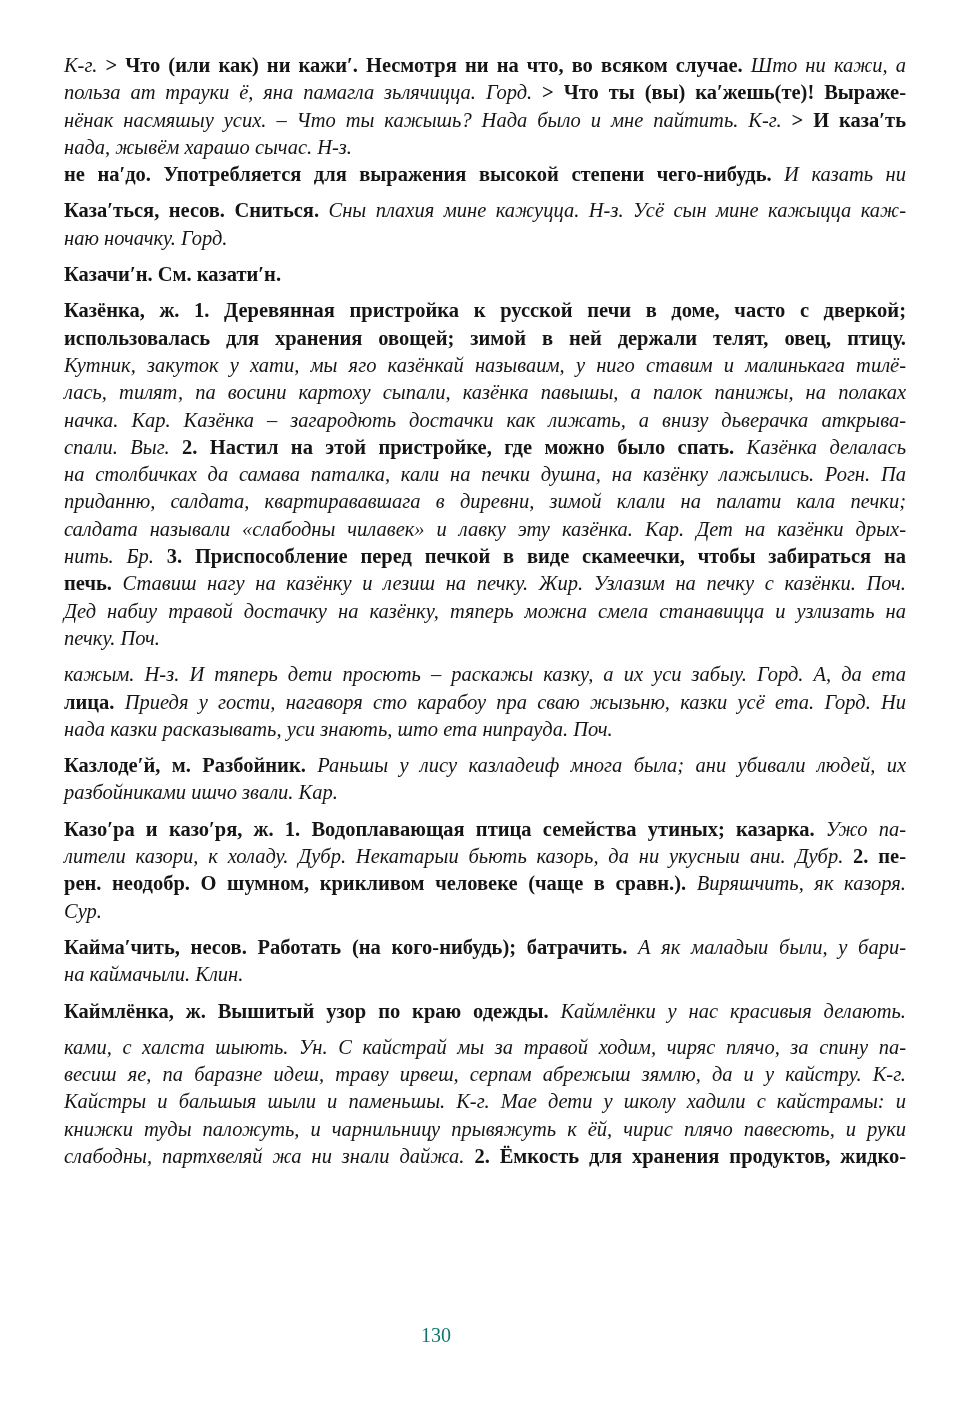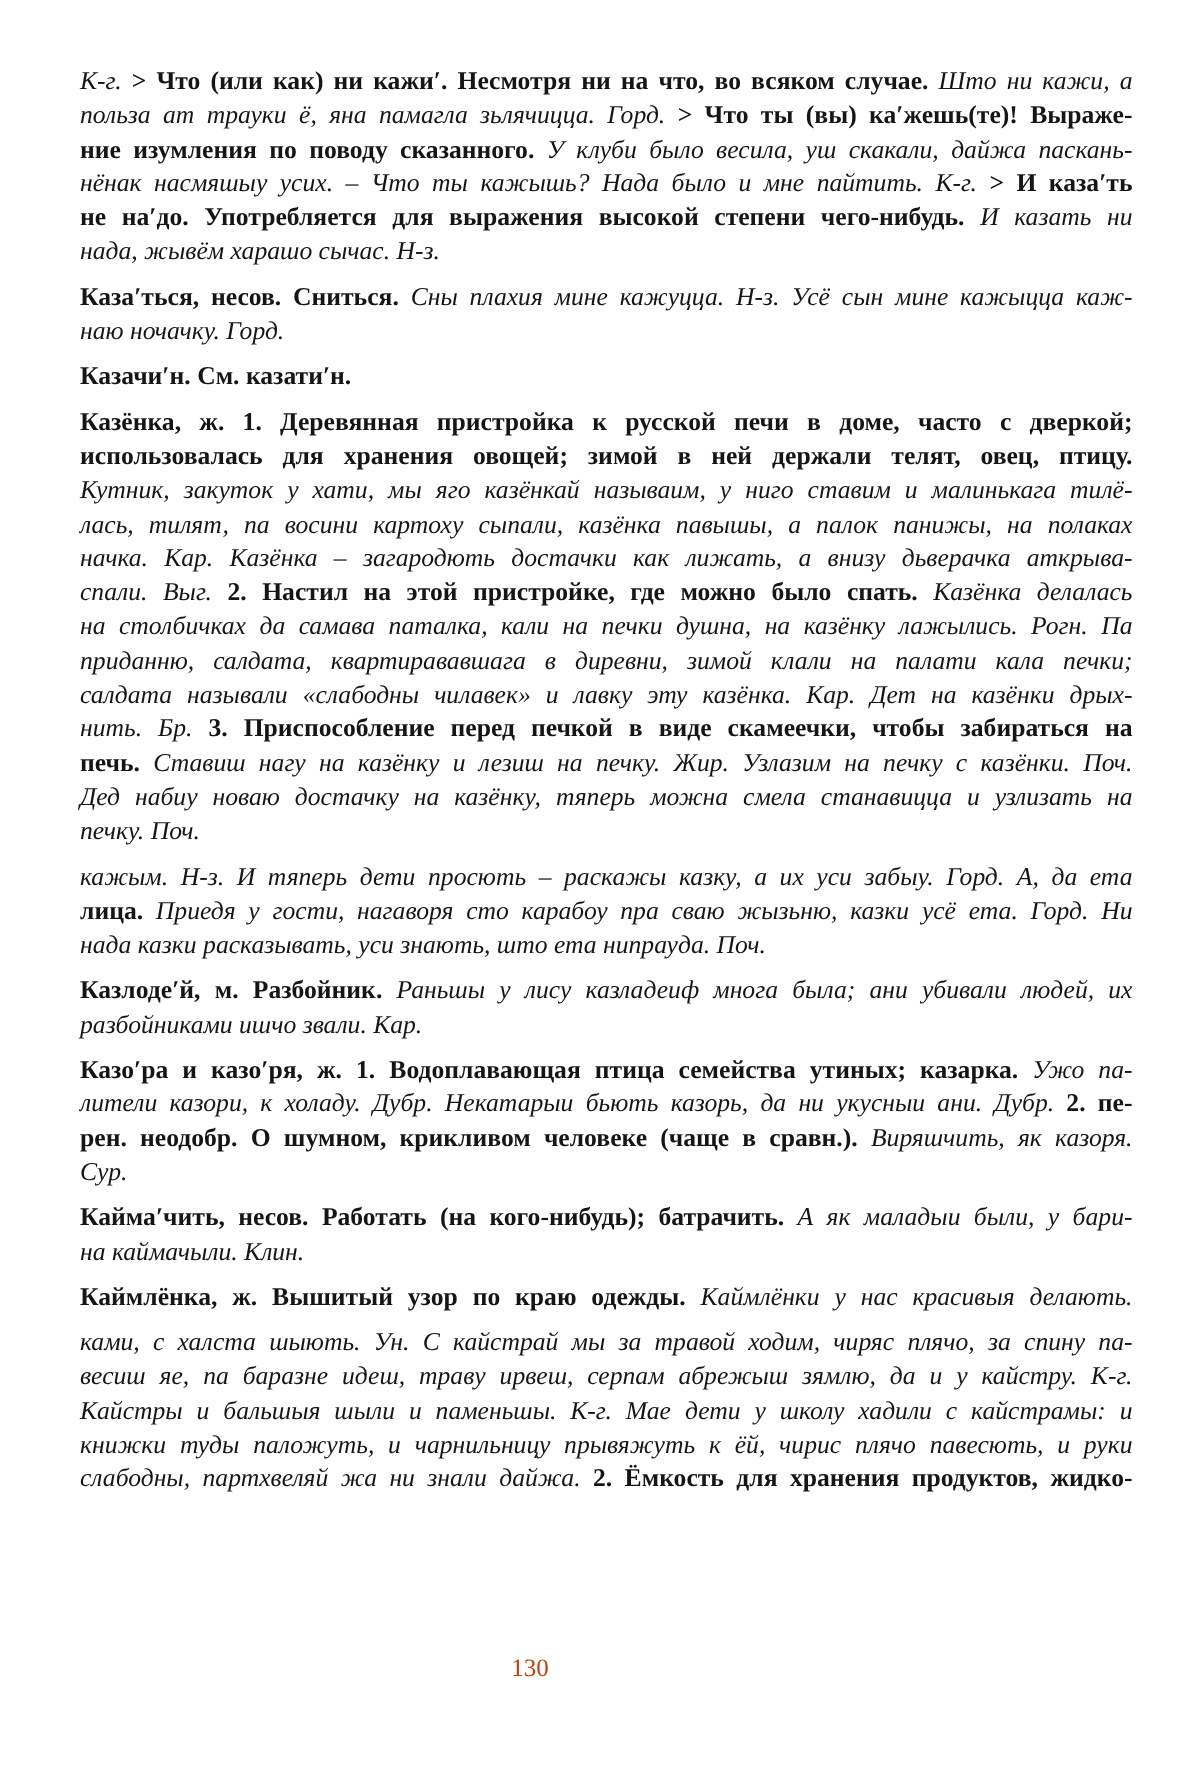--- a/index.html
+++ b/index.html
@@ -34,61 +34,60 @@
     text-align-last: justify;
     white-space: normal;
   }
   .line.last {
     text-align-last: left;
   }
   .run.b { font-weight: 700; }
   .run.i { font-style: italic; }
   .page-number {
     position: absolute;
-    left: 0;
+    left: 12px;
     top: 1324px;
     width: 100%;
     text-align: center;
     font-size: 20px;
-    color: #c2410c;
+    color: #0f766e;
   }
 </style>
 </head>
 <body>
 
 <main class="sheet">
   <section class="text-block">
       <div class="entry">
         <div class="line"><span class="run i">К-г. </span><span class="run b">&gt; Что (или как) ни кажи′. Несмотря ни на что, во всяком случае. </span><span class="run i">Што ни кажи, а</span></div>
         <div class="line"><span class="run i">польза ат трауки ё, яна памагла зьлячицца. Горд. </span><span class="run b">&gt; Что ты (вы) ка′жешь(те)! Выраже-</span></div>
-        <div class="line"><span class="run b">ние изумления по поводу сказанного. </span><span class="run i">У клуби было весила, уш скакали, дайжа паскань-</span></div>
         <div class="line"><span class="run i">нёнак насмяшыу усих. – Что ты кажышь? Нада было и мне пайтить. К-г. </span><span class="run b">&gt; И каза′ть</span></div>
+        <div class="line last"><span class="run i">нада, жывём харашо сычас. Н-з.</span></div>
         <div class="line"><span class="run b">не на′до. Употребляется для выражения высокой степени чего-нибудь. </span><span class="run i">И казать ни</span></div>
-        <div class="line last"><span class="run i">нада, жывём харашо сычас. Н-з.</span></div>
       </div>
       <div class="entry">
         <div class="line"><span class="run b">Каза′ться, несов. Сниться. </span><span class="run i">Сны плахия мине кажуцца. Н-з. Усё сын мине кажыцца каж-</span></div>
         <div class="line last"><span class="run i">наю ночачку. Горд.</span></div>
       </div>
       <div class="entry">
         <div class="line last"><span class="run b">Казачи′н. См. казати′н.</span></div>
       </div>
       <div class="entry">
         <div class="line"><span class="run b">Казёнка, ж. 1. Деревянная пристройка к русской печи в доме, часто с дверкой;</span></div>
         <div class="line"><span class="run b">использовалась для хранения овощей; зимой в ней держали телят, овец, птицу.</span></div>
         <div class="line"><span class="run i">Кутник, закуток у хати, мы яго казёнкай называим, у ниго ставим и малинькага тилё-</span></div>
         <div class="line"><span class="run i">лась, тилят, па восини картоху сыпали, казёнка павышы, а палок панижы, на полаках</span></div>
         <div class="line"><span class="run i">начка. Кар. Казёнка – загародють достачки как лижать, а внизу дьверачка аткрыва-</span></div>
         <div class="line"><span class="run i">спали. Выг. </span><span class="run b">2. Настил на этой пристройке, где можно было спать. </span><span class="run i">Казёнка делалась</span></div>
         <div class="line"><span class="run i">на столбичках да самава паталка, кали на печки душна, на казёнку лажылись. Рогн. Па</span></div>
         <div class="line"><span class="run i">приданню, салдата, квартирававшага в диревни, зимой клали на палати кала печки;</span></div>
         <div class="line"><span class="run i">салдата называли «слабодны чилавек» и лавку эту казёнка. Кар. Дет на казёнки дрых-</span></div>
         <div class="line"><span class="run i">нить. Бр. </span><span class="run b">3. Приспособление перед печкой в виде скамеечки, чтобы забираться на</span></div>
         <div class="line"><span class="run b">печь. </span><span class="run i">Ставиш нагу на казёнку и лезиш на печку. Жир. Узлазим на печку с казёнки. Поч.</span></div>
-        <div class="line"><span class="run i">Дед набиу новаю достачку на казёнку, тяперь можна смела станавицца и узлизать на</span></div>
+        <div class="line"><span class="run i">Дед набиу травой достачку на казёнку, тяперь можна смела станавицца и узлизать на</span></div>
         <div class="line last"><span class="run i">печку. Поч.</span></div>
       </div>
       <div class="entry">
         <div class="line"><span class="run i">кажым. Н-з. И тяперь дети просють – раскажы казку, а их уси забыу. Горд. А, да ета</span></div>
         <div class="line"><span class="run b">лица. </span><span class="run i">Приедя у гости, нагаворя сто карабоу пра сваю жызьню, казки усё ета. Горд. Ни</span></div>
         <div class="line last"><span class="run i">нада казки расказывать, уси знають, што ета нипрауда. Поч.</span></div>
       </div>
       <div class="entry">
         <div class="line"><span class="run b">Казлоде′й, м. Разбойник. </span><span class="run i">Раньшы у лису казладеиф многа была; ани убивали людей, их</span></div>
         <div class="line last"><span class="run i">разбойниками ишчо звали. Кар.</span></div>

